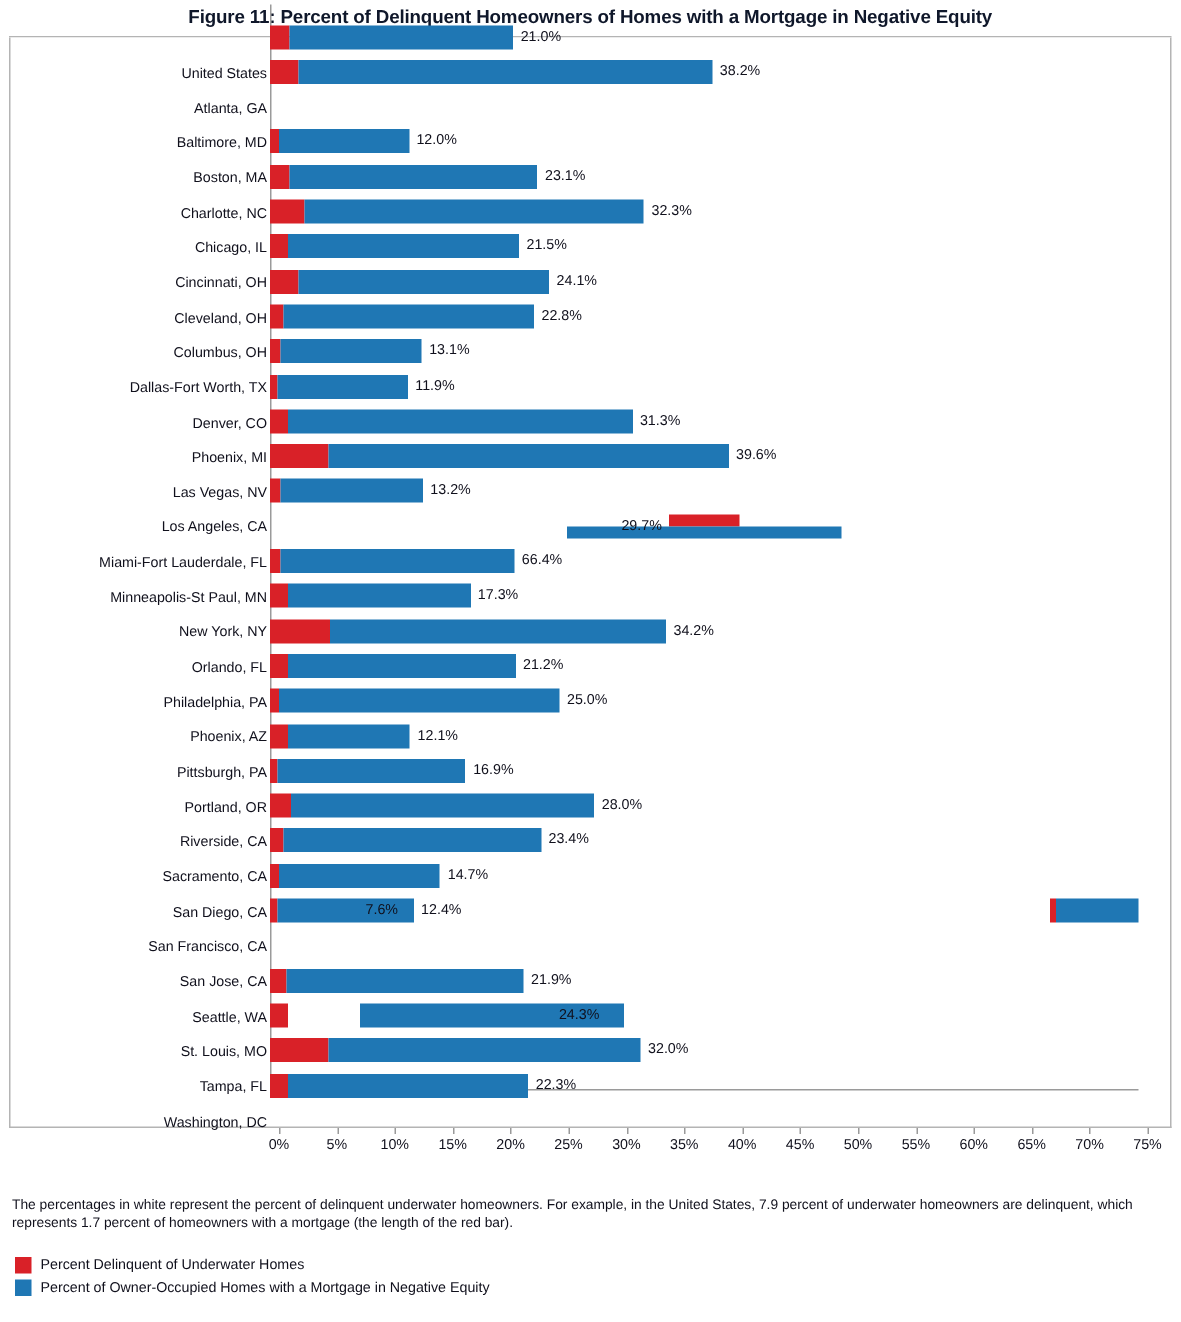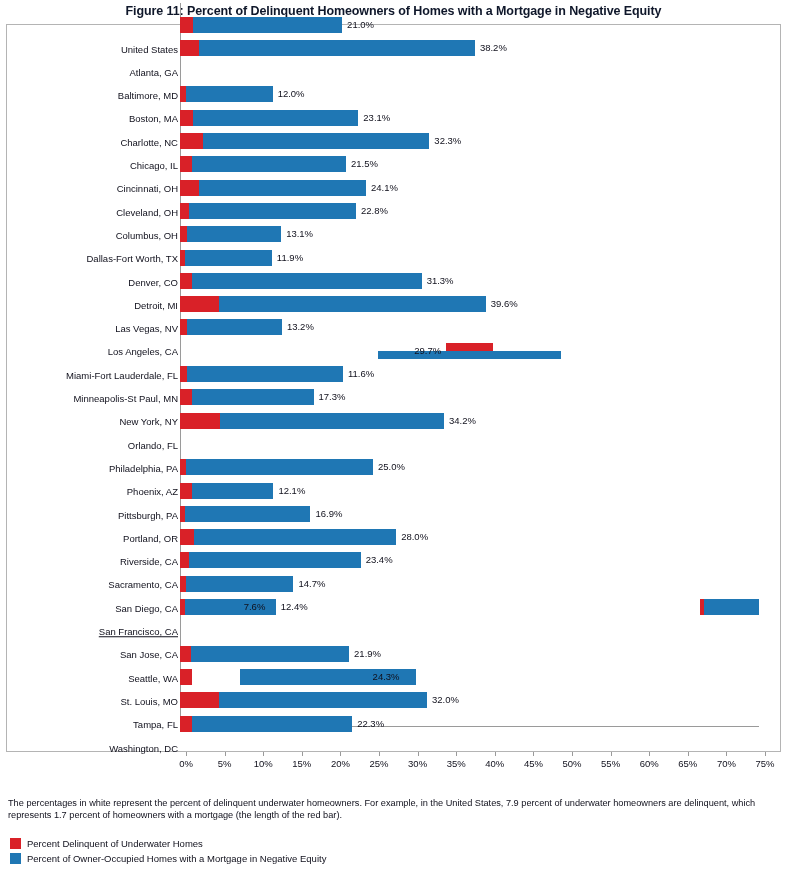--- a/index.html
+++ b/index.html
@@ -168,35 +168,35 @@
       <div class="cat-label" style="top: 47.8px;">Atlanta, GA</div>
       <div class="cat-label" style="top: 71.1px;">Baltimore, MD</div>
       <div class="cat-label" style="top: 94.4px;">Boston, MA</div>
       <div class="cat-label" style="top: 117.7px;">Charlotte, NC</div>
       <div class="cat-label" style="top: 141px;">Chicago, IL</div>
       <div class="cat-label" style="top: 164.3px;">Cincinnati, OH</div>
       <div class="cat-label" style="top: 187.6px;">Cleveland, OH</div>
       <div class="cat-label" style="top: 210.9px;">Columbus, OH</div>
       <div class="cat-label" style="top: 234.2px;">Dallas-Fort Worth, TX</div>
       <div class="cat-label" style="top: 257.5px;">Denver, CO</div>
-      <div class="cat-label" style="top: 280.8px;">Detroit, MI</div>
+      <div class="cat-label" style="top: 280.8px;">Phoenix, MI</div>
       <div class="cat-label" style="top: 304.1px;">Las Vegas, NV</div>
       <div class="cat-label" style="top: 327.4px;">Los Angeles, CA</div>
       <div class="cat-label" style="top: 350.7px;">Miami-Fort Lauderdale, FL</div>
       <div class="cat-label" style="top: 374px;">Minneapolis-St Paul, MN</div>
       <div class="cat-label" style="top: 397.3px;">New York, NY</div>
       <div class="cat-label" style="top: 420.6px;">Orlando, FL</div>
       <div class="cat-label" style="top: 443.9px;">Philadelphia, PA</div>
       <div class="cat-label" style="top: 467.2px;">Phoenix, AZ</div>
       <div class="cat-label" style="top: 490.5px;">Pittsburgh, PA</div>
       <div class="cat-label" style="top: 513.8px;">Portland, OR</div>
       <div class="cat-label" style="top: 537.1px;">Riverside, CA</div>
       <div class="cat-label" style="top: 560.4px;">Sacramento, CA</div>
       <div class="cat-label" style="top: 583.7px;">San Diego, CA</div>
-      <div class="cat-label" style="top: 607px; text-decoration: underline;">San Francisco, CA</div>
+      <div class="cat-label" style="top: 607px;">San Francisco, CA</div>
       <div class="cat-label" style="top: 630.3px;">San Jose, CA</div>
       <div class="cat-label" style="top: 653.6px;">Seattle, WA</div>
       <div class="cat-label" style="top: 676.9px;">St. Louis, MO</div>
       <div class="cat-label" style="top: 700.2px;">Tampa, FL</div>
       <div class="cat-label" style="top: 723.5px;">Washington, DC</div>
     </div>
 
   <div class="plot-left-axis"></div>
   <div class="plot-bottom-axis"></div>
 
@@ -268,31 +268,36 @@
           <span class="bar-value" style="left: 106.904px;">13.2%</span>
         </div>
         <div class="row" style="top: 339.7px; height: 16px; flex-direction: column;">
           <span class="bar-seg bar-red" title="Miami-Fort Lauderdale, FL — Percent Delinquent of Underwater Homes: 6%" style="width: 46.32px; background: rgb(217, 33, 40);"></span>
           <span class="bar-seg bar-blue" title="Miami-Fort Lauderdale, FL — Percent of Owner-Occupied Homes with a Mortgage in Negative Equity: 29.7%" style="width: 182.964px; background: rgb(31, 119, 180);"></span>
           <span class="bar-value" style="left: 234.284px;">29.7%</span>
         </div>
         <div class="row" style="top: 363px; height: 16px;">
           <span class="bar-seg bar-red" title="Minneapolis-St Paul, MN — Percent Delinquent of Underwater Homes: 0.9%" style="width: 6.948px; background: rgb(217, 33, 40);"></span>
           <span class="bar-seg bar-blue" title="Minneapolis-St Paul, MN — Percent of Owner-Occupied Homes with a Mortgage in Negative Equity: 21.1%" style="width: 155.944px; background: rgb(31, 119, 180);"></span>
-          <span class="bar-value" style="left: 167.892px;">11.6%</span>
+          <span class="bar-value" style="left: 167.892px;">66.4%</span>
         </div>
         <div class="row" style="top: 386.3px; height: 16px;">
           <span class="bar-seg bar-red" title="New York, NY — Percent Delinquent of Underwater Homes: 1.6%" style="width: 12.352px; background: rgb(217, 33, 40);"></span>
           <span class="bar-seg bar-blue" title="New York, NY — Percent of Owner-Occupied Homes with a Mortgage in Negative Equity: 17.3%" style="width: 121.204px; background: rgb(31, 119, 180);"></span>
           <span class="bar-value" style="left: 138.556px;">17.3%</span>
         </div>
         <div class="row" style="top: 409.6px; height: 16px;">
           <span class="bar-seg bar-red" title="Orlando, FL — Percent Delinquent of Underwater Homes: 5.2%" style="width: 40.144px; background: rgb(217, 33, 40);"></span>
           <span class="bar-seg bar-blue" title="Orlando, FL — Percent of Owner-Occupied Homes with a Mortgage in Negative Equity: 34.2%" style="width: 223.88px; background: rgb(31, 119, 180);"></span>
           <span class="bar-value" style="left: 269.024px;">34.2%</span>
+        </div>
+        <div class="row" style="top: 432.9px; height: 16px;">
+          <span class="bar-seg bar-red" title="Philadelphia, PA — Percent Delinquent of Underwater Homes: 1.5%" style="width: 11.58px; background: rgb(217, 33, 40);"></span>
+          <span class="bar-seg bar-blue" title="Philadelphia, PA — Percent of Owner-Occupied Homes with a Mortgage in Negative Equity: 21.2%" style="width: 152.084px; background: rgb(31, 119, 180);"></span>
+          <span class="bar-value" style="left: 168.664px;">21.2%</span>
         </div>
         <div class="row" style="top: 456.2px; height: 16px;">
           <span class="bar-seg bar-red" title="Phoenix, AZ — Percent Delinquent of Underwater Homes: 0.8%" style="width: 6.176px; background: rgb(217, 33, 40);"></span>
           <span class="bar-seg bar-blue" title="Phoenix, AZ — Percent of Owner-Occupied Homes with a Mortgage in Negative Equity: 25%" style="width: 186.824px; background: rgb(31, 119, 180);"></span>
           <span class="bar-value" style="left: 198px;">25.0%</span>
         </div>
         <div class="row" style="top: 479.5px; height: 16px;">
           <span class="bar-seg bar-red" title="Pittsburgh, PA — Percent Delinquent of Underwater Homes: 1.5%" style="width: 11.58px; background: rgb(217, 33, 40);"></span>
           <span class="bar-seg bar-blue" title="Pittsburgh, PA — Percent of Owner-Occupied Homes with a Mortgage in Negative Equity: 12.1%" style="width: 81.832px; background: rgb(31, 119, 180);"></span>
           <span class="bar-value" style="left: 98.412px;">12.1%</span>

